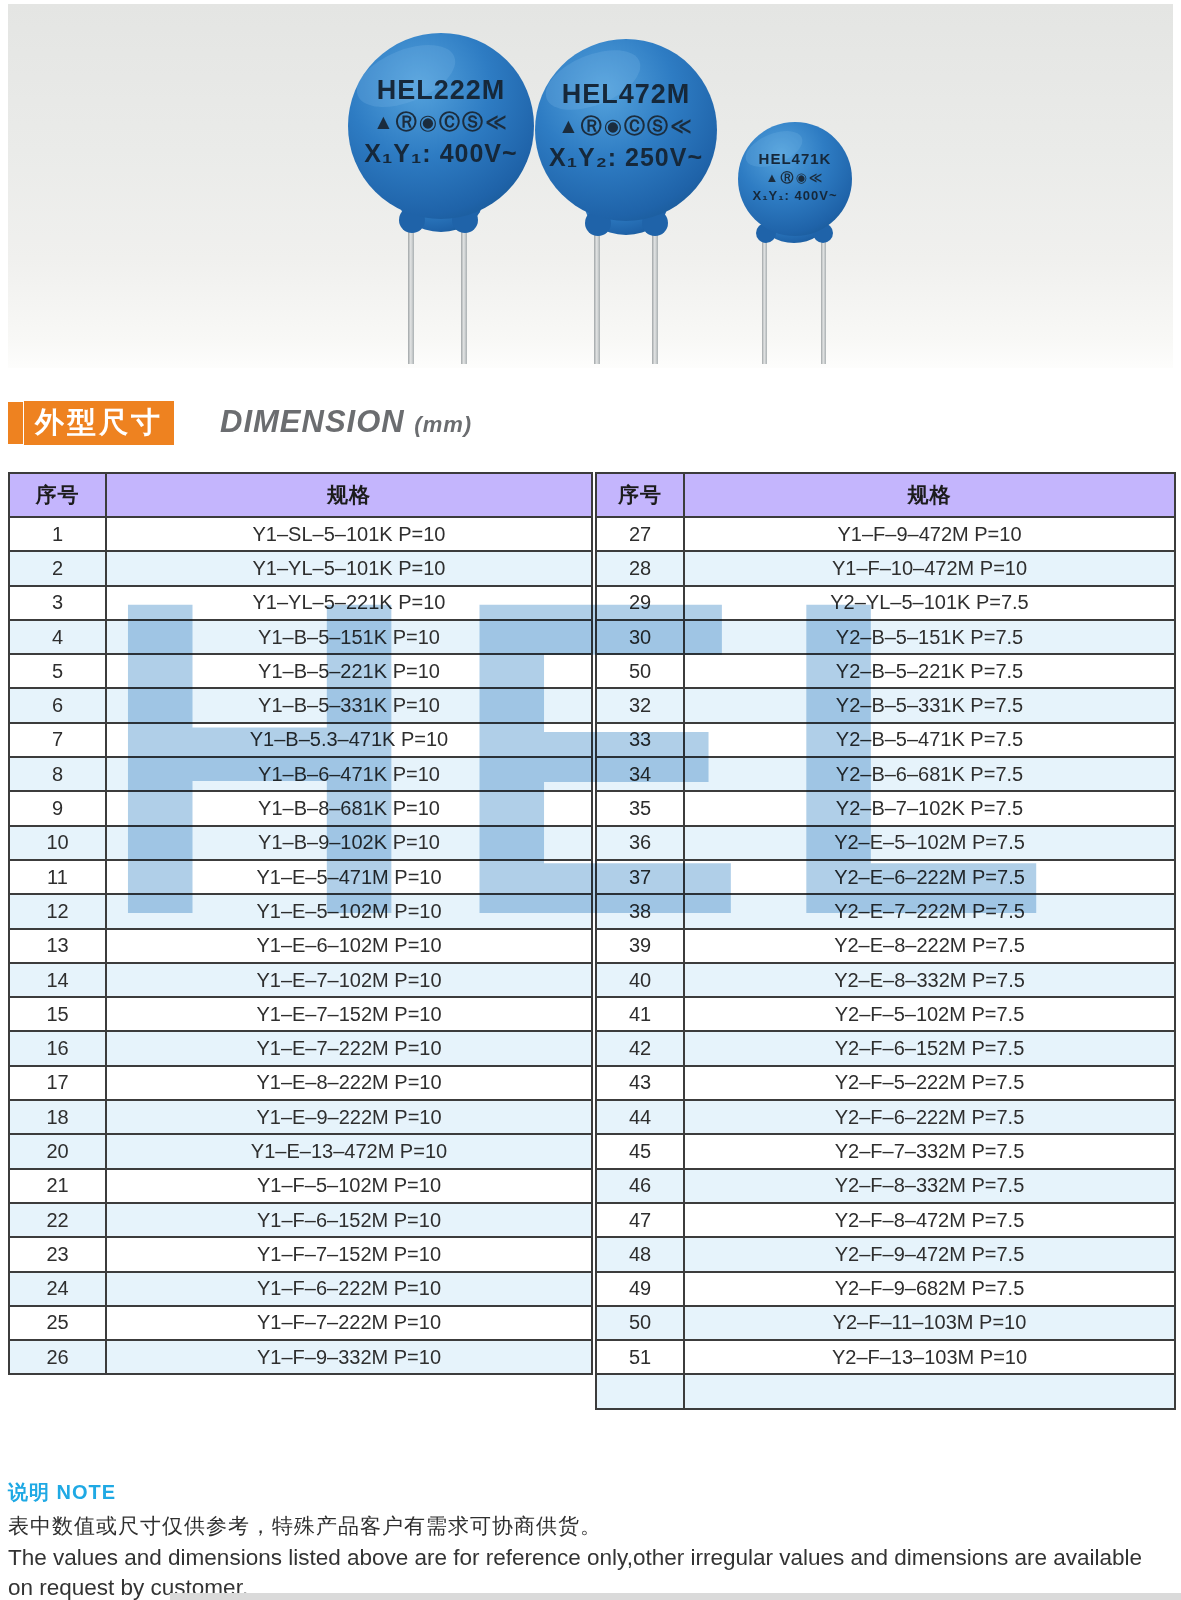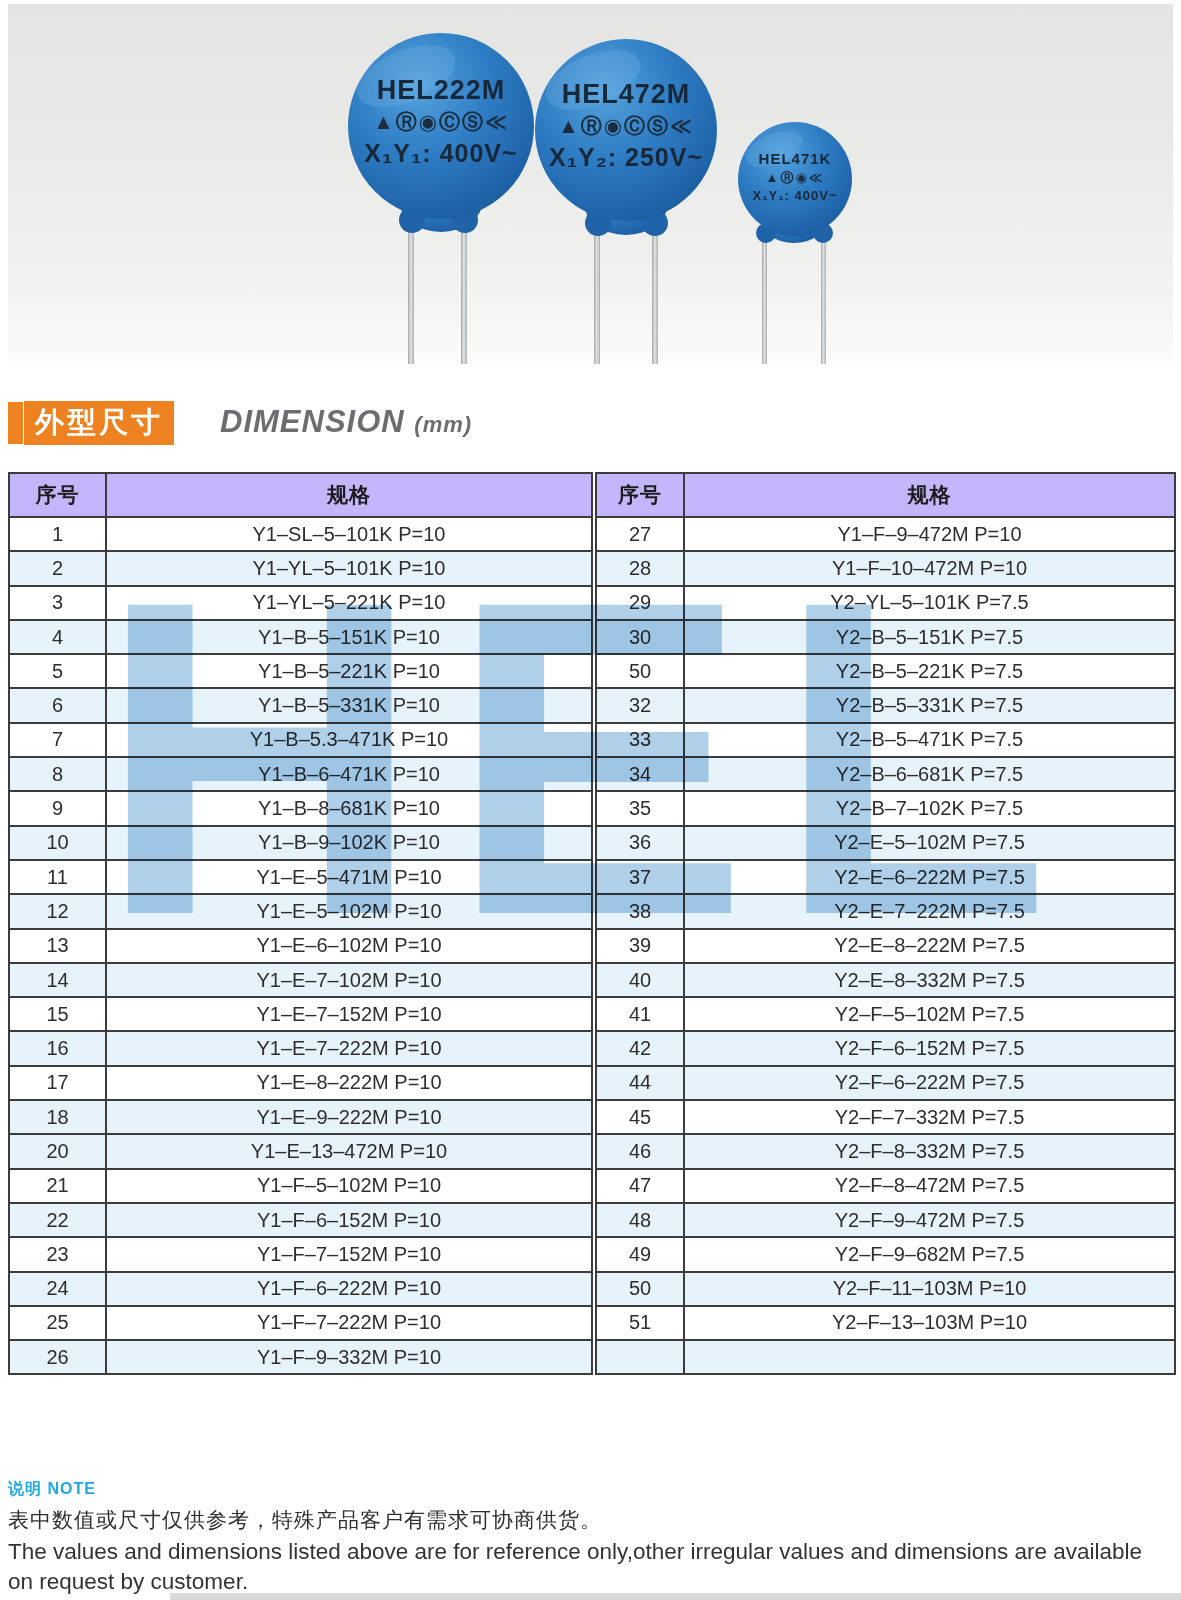--- a/index.html
+++ b/index.html
@@ -49,21 +49,21 @@
   .watermark {
     position:absolute; left:98px; top:534px; width:1000px; height:420px;
     font-family:"Liberation Sans","DejaVu Sans",sans-serif;
     font-size:448px; font-weight:bold; line-height:1; letter-spacing:28px;
     color:#8ab8dd; opacity:0.68; mix-blend-mode:multiply;
     pointer-events:none; z-index:5; white-space:nowrap;
   }
 
   
   .note { position:absolute; left:8px; top:1479px; width:1165px; }
-  .note-title { color:#1fa9e4; font-size:16px; font-weight:bold; letter-spacing:1px; }
+  .note-title { color:#1fa9e4; font-size:20px; font-weight:bold; letter-spacing:1px; }
   .note-zh { margin-top:6px; color:#2f2f2f; font-size:21px; letter-spacing:1px; }
   .note-en { margin-top:3px; color:#333333; font-size:22.5px; line-height:1.32; width:1160px; }
 
   .bottom-strip { position:absolute; left:170px; top:1593px; width:1011px; height:7px; background:#dadada; }
 </style>
 </head>
 <body>
 
 <div class="photo">
   <svg viewBox="0 0 1165 364">
@@ -311,20 +311,24 @@
         <td>Y2–E–8–332M P=7.5</td>
       </tr>
       <tr class="">
         <td>41</td>
         <td>Y2–F–5–102M P=7.5</td>
       </tr>
       <tr class="alt">
         <td>42</td>
         <td>Y2–F–6–152M P=7.5</td>
       </tr>
+      <tr class="">
+        <td>43</td>
+        <td>Y2–F–5–222M P=7.5</td>
+      </tr>
       <tr class="alt">
         <td>44</td>
         <td>Y2–F–6–222M P=7.5</td>
       </tr>
       <tr class="">
         <td>45</td>
         <td>Y2–F–7–332M P=7.5</td>
       </tr>
       <tr class="alt">
         <td>46</td>

